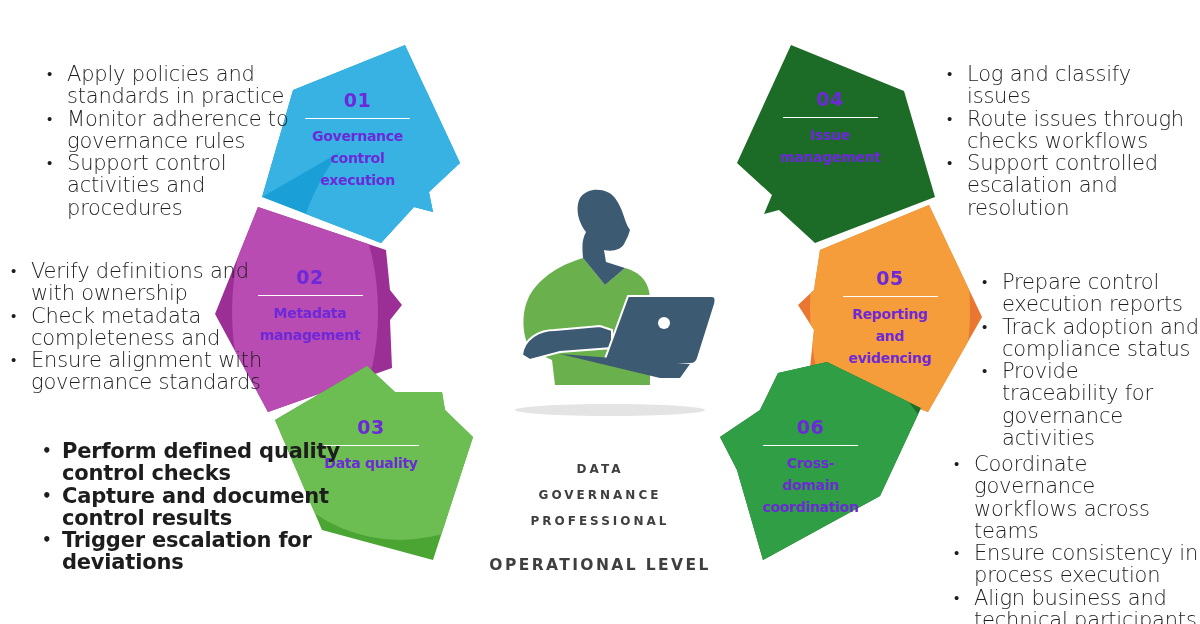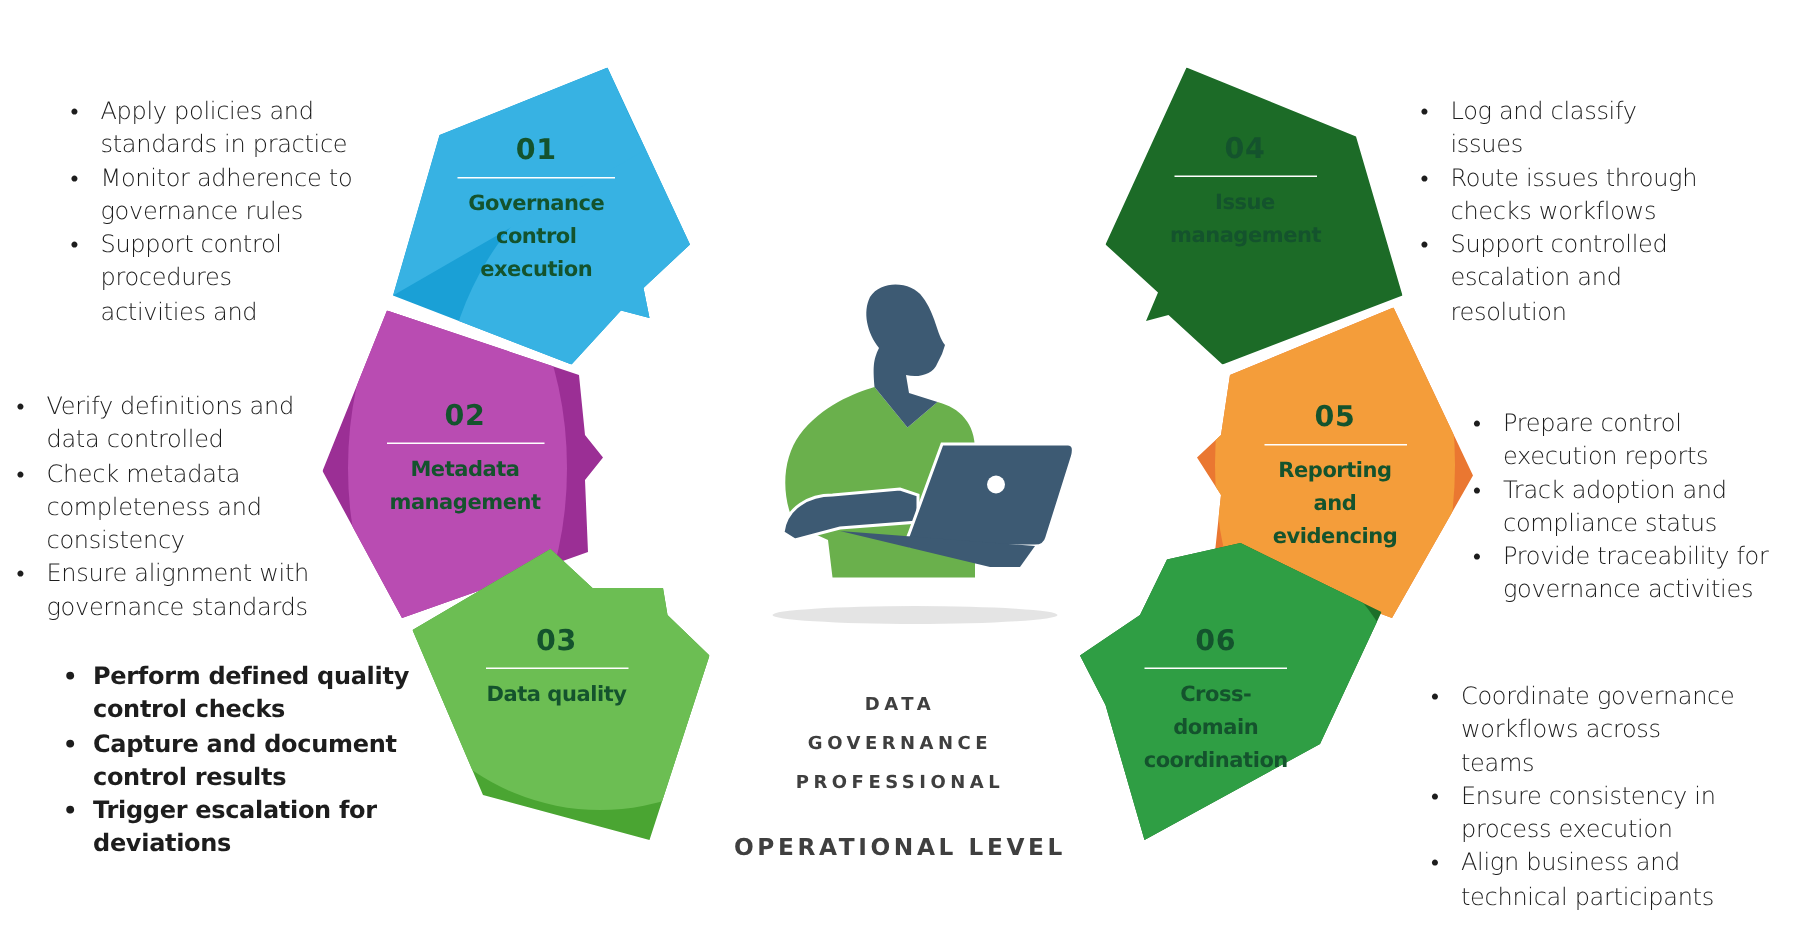--- a/index.html
+++ b/index.html
@@ -1,21 +1,21 @@
 <!DOCTYPE html>
 <html><head>
 <meta charset="utf-8">
 <style>
   html, body { margin:0; padding:0; background:#ffffff; }
   body { width:1200px; height:624px; position:relative; overflow:hidden; font-family:"Liberation Sans", sans-serif; color:#1a1a1a; }
-  .bullets { position:absolute; margin:0; padding:0; list-style:none; font-size:16px; line-height:22.3px; color:#1d1d1d; font-family:"DejaVu Sans", sans-serif; font-weight:300; letter-spacing:-0.2px; }
+  .bullets { position:absolute; margin:0; padding:0; list-style:none; font-size:21px; line-height:22.3px; color:#1d1d1d; font-family:"DejaVu Sans", sans-serif; font-weight:300; letter-spacing:-0.2px; }
   .bullets li { position:relative; padding-left:22px; }
   .bullets li::before { content:"•"; position:absolute; left:2px; top:0; font-size:15px; }
   svg.shapes { position:absolute; left:0; top:0; }
-  .step { position:absolute; text-align:center; color:#14532d; font-family:"DejaVu Sans", sans-serif; font-weight:bold; }
+  .step { position:absolute; text-align:center; color:#6d28d9; font-family:"DejaVu Sans", sans-serif; font-weight:bold; }
   .step .num { font-size:19px; line-height:24px; letter-spacing:0.5px; }
   .step .rule { height:1px; background:#ffffff; margin:6px auto 6px auto; }
   .step .label { font-size:14px; line-height:22px; letter-spacing:-0.3px; }
   .title { position:absolute; left:480px; width:240px; text-align:center; color:#3f3f3f; font-family:"DejaVu Sans", sans-serif; font-weight:bold; letter-spacing:3px; }
   .title.main { top:456px; font-size:12px; line-height:26px; }
   .title.sub { top:556px; font-size:15.5px; letter-spacing:2.4px; }
 </style>
 </head>
 <body>
 
@@ -141,33 +141,32 @@
   <li>
       <div>Apply policies and</div>
       <div>standards in practice</div>
     </li>
   <li>
       <div>Monitor adherence to</div>
       <div>governance rules</div>
     </li>
   <li>
       <div>Support control</div>
+      <div>activities and</div>
       <div>procedures</div>
-      <div>activities and</div>
     </li>
 </ul>
 <ul class="bullets" style="left:9px; top:260px;">
   <li>
       <div>Verify definitions and</div>
-      <div>data controlled</div>
+      <div>with ownership</div>
     </li>
   <li>
       <div>Check metadata</div>
       <div>completeness and</div>
-      <div>consistency</div>
     </li>
   <li>
       <div>Ensure alignment with</div>
       <div>governance standards</div>
     </li>
 </ul>
 <ul class="bullets" style="left:40px; top:440px;font-weight:bold;">
   <li>
       <div>Perform defined quality</div>
       <div>control checks</div>

